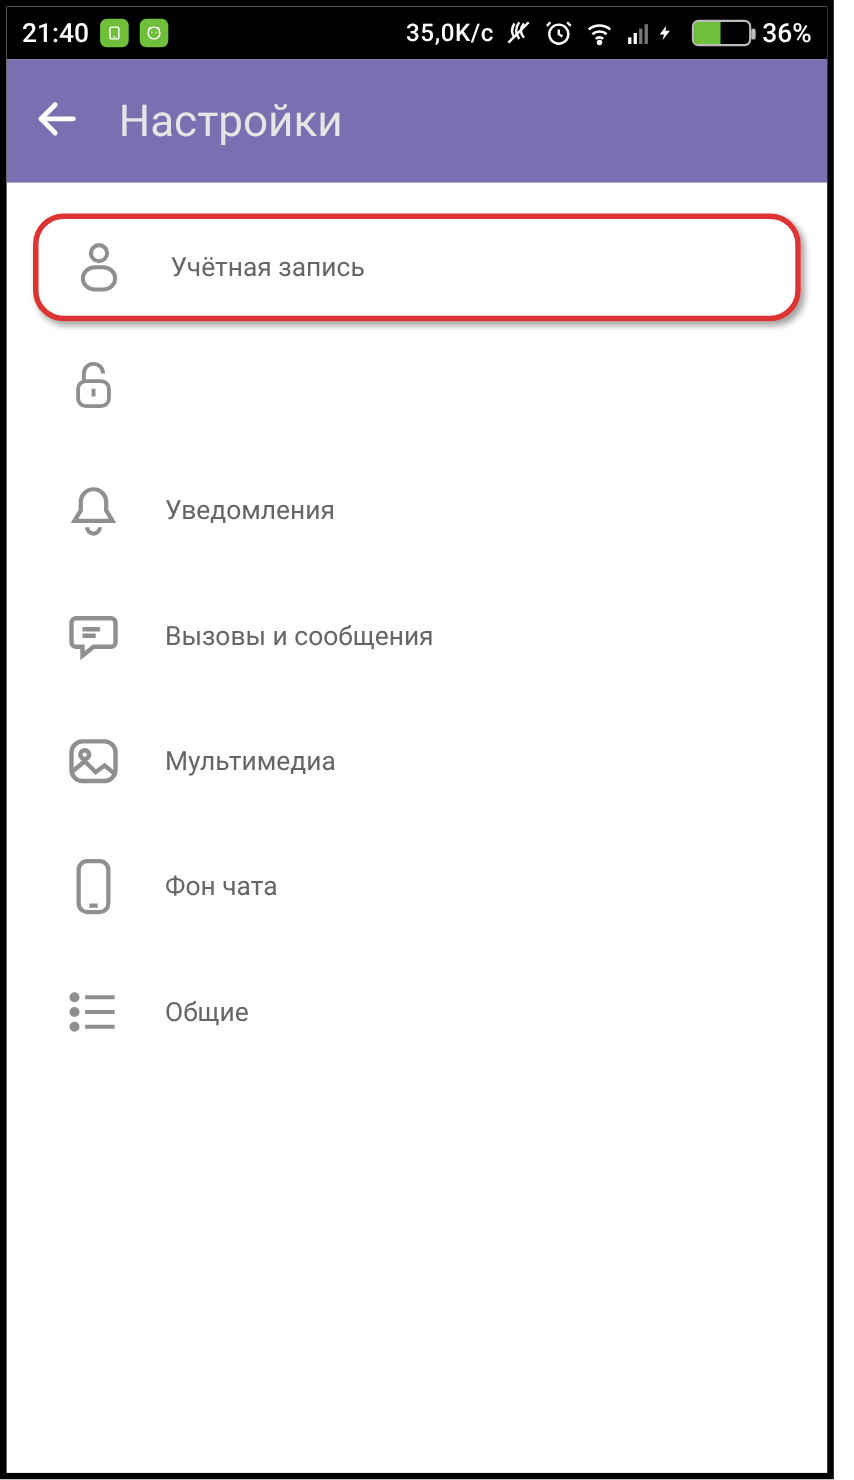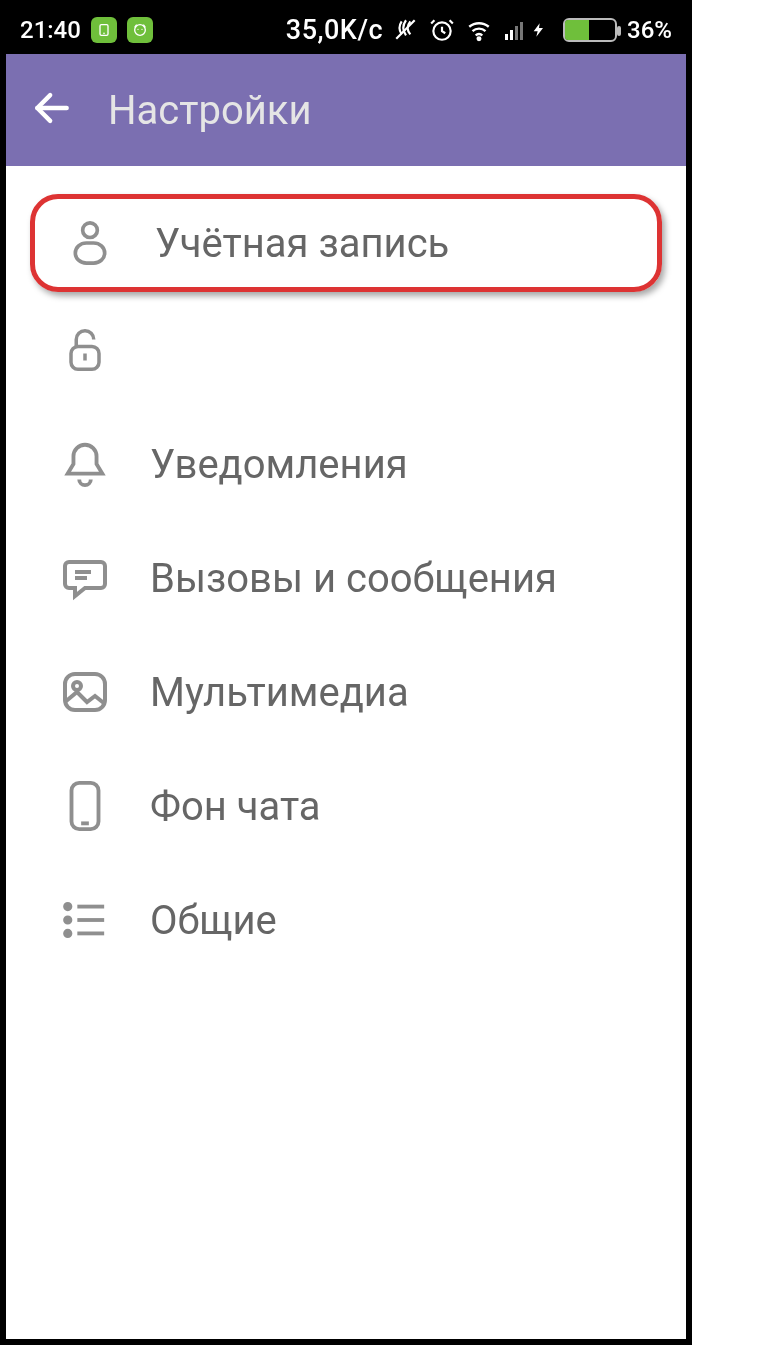--- a/index.html
+++ b/index.html
@@ -1,39 +1,39 @@
 <!DOCTYPE html>
 <html><head>
 <meta charset="utf-8">
 <style>
   * { box-sizing: border-box; margin: 0; padding: 0; }
   html, body { width: 776px; height: 1345px; font-family: -apple-system, Roboto, "Segoe UI", Arial, sans-serif; background:#fff; }
-  .frame { width:692px; height:1345px; border:6px solid #000; background:#fff; position:relative; overflow:hidden; }
+  .frame { width:758px; height:1345px; border:6px solid #000; background:#fff; position:relative; overflow:hidden; }
   
   .statusbar { height:48px; background:#000; color:#fff; display:flex; align-items:center; justify-content:space-between; padding:0 14px; font-size:24px; font-weight:500; }
   .status-left { display:flex; align-items:center; gap:10px; }
   .status-right { display:flex; align-items:center; gap:10px; }
-  .status-right .net { font-size:27px; letter-spacing:0.5px; }
+  .status-right .net { font-size:22px; letter-spacing:0.5px; }
   .ico { display:inline-flex; align-items:center; justify-content:center; }
   .sq-badge { width:26px; height:26px; border-radius:6px; background:#6fbf3b; display:flex; align-items:center; justify-content:center; }
   .sq-badge svg { width:16px; height:16px; }
   .battery { width:54px; height:24px; border:2px solid #bbb; border-radius:6px; position:relative; display:flex; align-items:center; }
   .battery::after { content:""; position:absolute; right:-6px; top:6px; width:4px; height:10px; background:#bbb; border-radius:2px; }
   .battery .fill { height:100%; width:47%; background:#6fbf3b; border-radius:3px 0 0 3px; }
   .bolt { position:relative; left:-6px; }
   
   .app-header { height:112px; background:#7b6fb1; display:flex; align-items:center; padding:0 24px; gap:34px; }
   .app-header .back svg { width:44px; height:44px; stroke:#fff; }
   .app-title { color:#e5e5e5; font-size:40px; font-weight:400; }
   
   .settings-list { padding:28px 24px 0 24px; }
   .list-item { display:flex; align-items:center; height:112px; gap:40px; padding:0 30px; }
   .list-item .icon-wrap { width:50px; display:flex; justify-content:center; color:#8f8f8f; }
   .list-item .icon-wrap svg { stroke:#8f8f8f; fill:none; stroke-width:2; }
-  .list-item .label { font-size:40px; color:#666;text-align:right; }
+  .list-item .label { font-size:24px; color:#666;text-align:right; }
   
   .highlight-box { border:5px solid #d33; border-radius:28px; box-shadow: 3px 4px 6px rgba(0,0,0,0.35); padding:0; }
   .highlight-box .list-item { height:88px; }
   .settings-list > *:not(:first-child){ margin-top:2px; }
 </style>
 </head>
 <body>
 
 <div class="frame">
 

